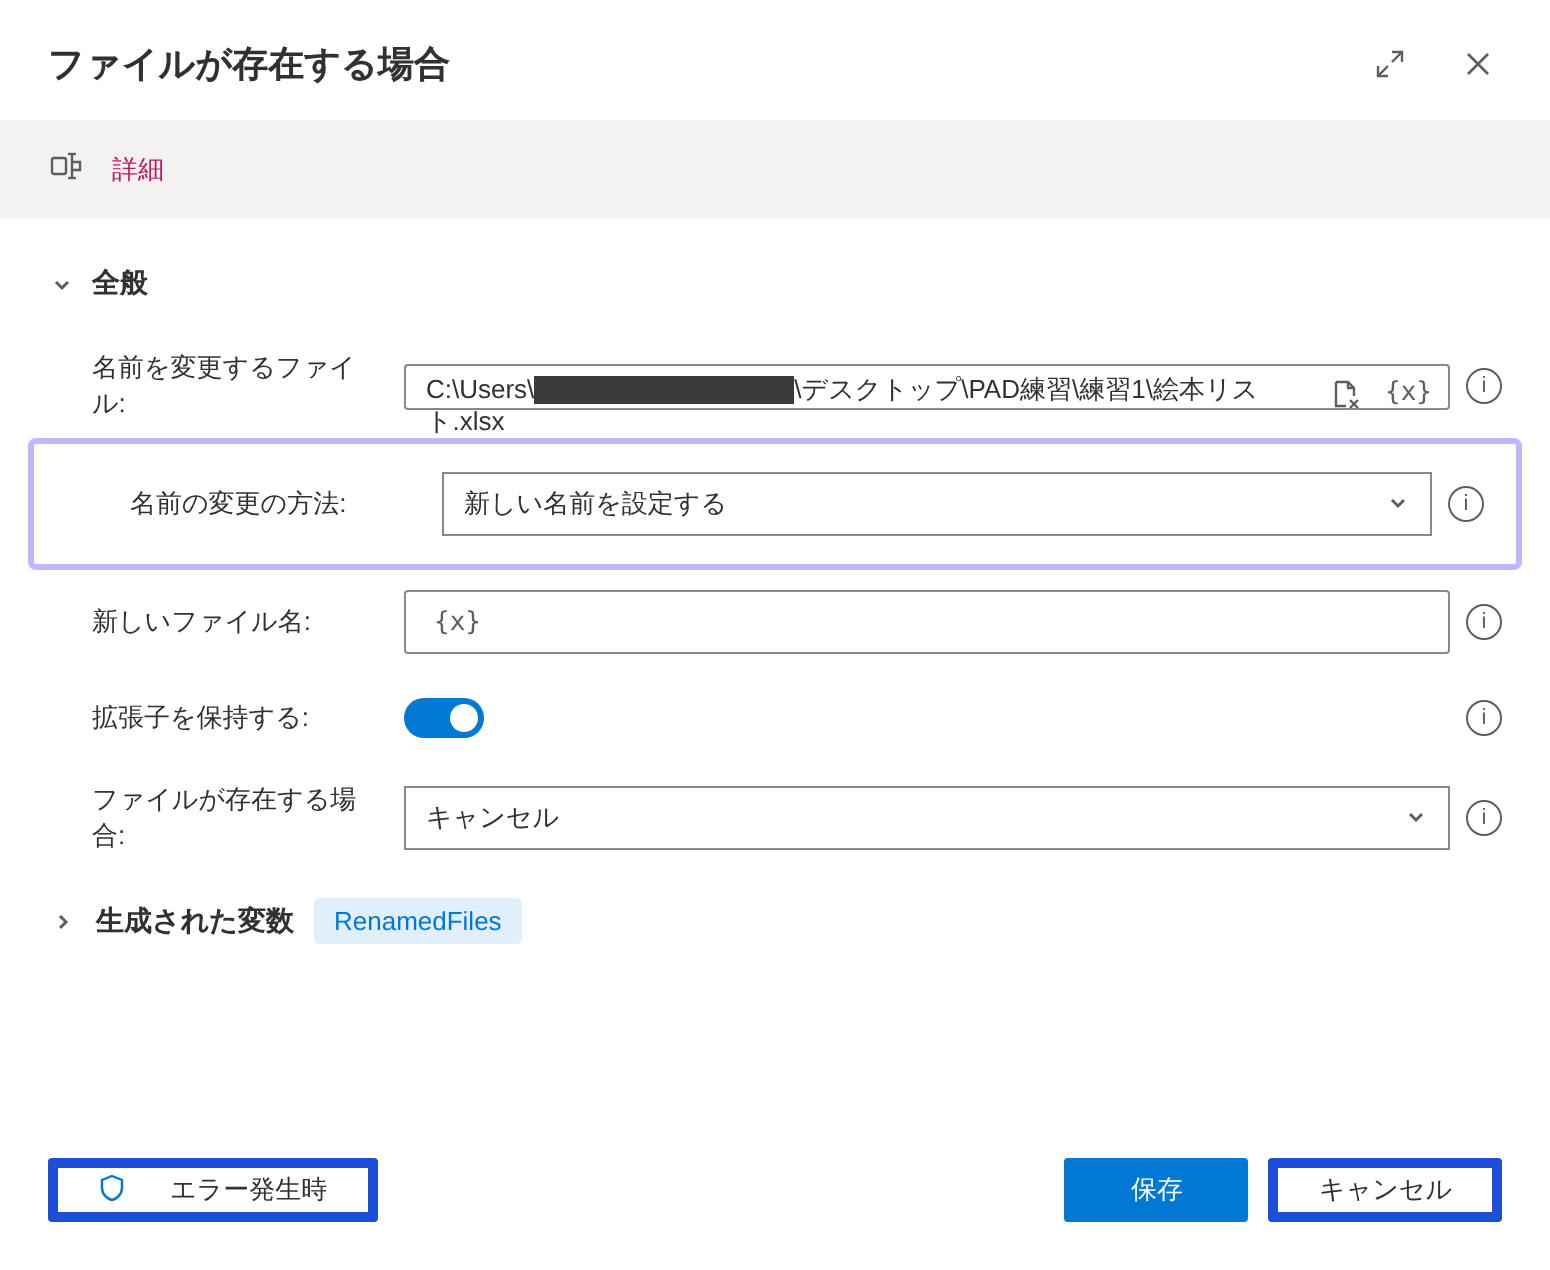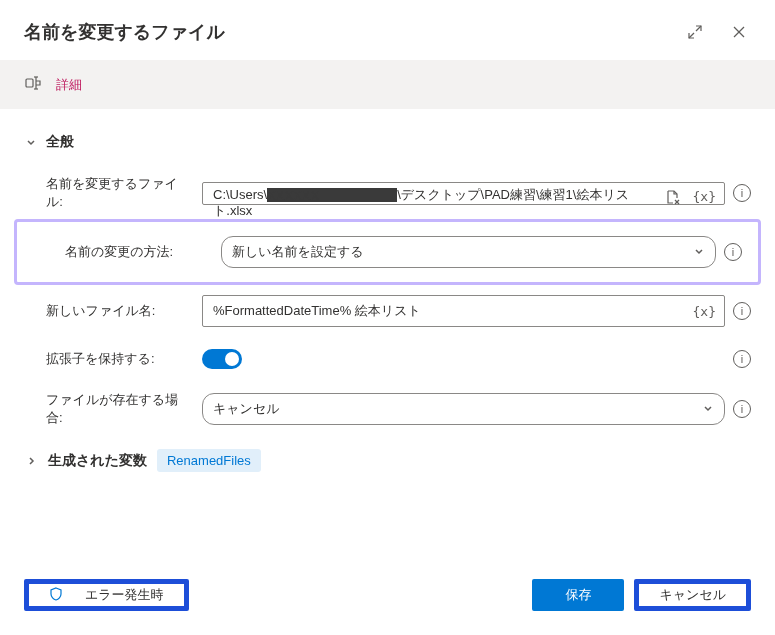--- a/index.html
+++ b/index.html
@@ -172,21 +172,21 @@
       font-size: 11px;
       color: #605e5c;
       flex-shrink: 0;
     }
     .select-input {
       flex: 1;
       display: flex;
       align-items: center;
       justify-content: space-between;
       border: 1px solid #8a8886;
-      border-radius: 12px;
+      border-radius: 0;
       background: #fff;
       height: 32px;
       padding: 0 10px;
       cursor: pointer;
     }
     .highlight-box {
       border: 3px solid #c4b5fd;
       border-radius: 4px;
       padding: 14px 16px;
       margin: -14px -10px 10px -10px;
@@ -257,21 +257,21 @@
     .footer-right {
       display: flex;
       gap: 10px;
     }
   </style>
 </head>
 <body>
 
 <div class="dialog">
   <div class="header">
-    <div class="header-title">名前を変更するファイル</div>
+    <div class="header-title">ファイルが存在する場合</div>
     <div class="header-actions">
       <button class="icon-btn">
         <svg width="16" height="16" viewBox="0 0 16 16" fill="none" stroke="currentColor" stroke-width="1.2">
           <path d="M9 2 L14 2 L14 7"></path>
             <path d="M14 2 L9 7"></path>
           <path d="M7 14 L2 14 L2 9"></path>
             <path d="M2 14 L7 9"></path>
         </svg>
       </button>
       <button class="icon-btn">
@@ -344,21 +344,20 @@
           </div>
           <button class="info-icon-btn">i</button>
         </div>
       </div>
     </div>
 
     <div class="form-row">
       <div class="form-label">新しいファイル名:</div>
       <div class="form-control-wrap">
         <div class="text-input-group">
-          <div class="text-input-value">%FormattedDateTime% 絵本リスト</div>
           <div class="input-icons">
             <span class="var-token">{x}</span>
           </div>
         </div>
         <button class="info-icon-btn">i</button>
       </div>
     </div>
 
     <div class="form-row">
       <div class="form-label">拡張子を保持する:</div>

